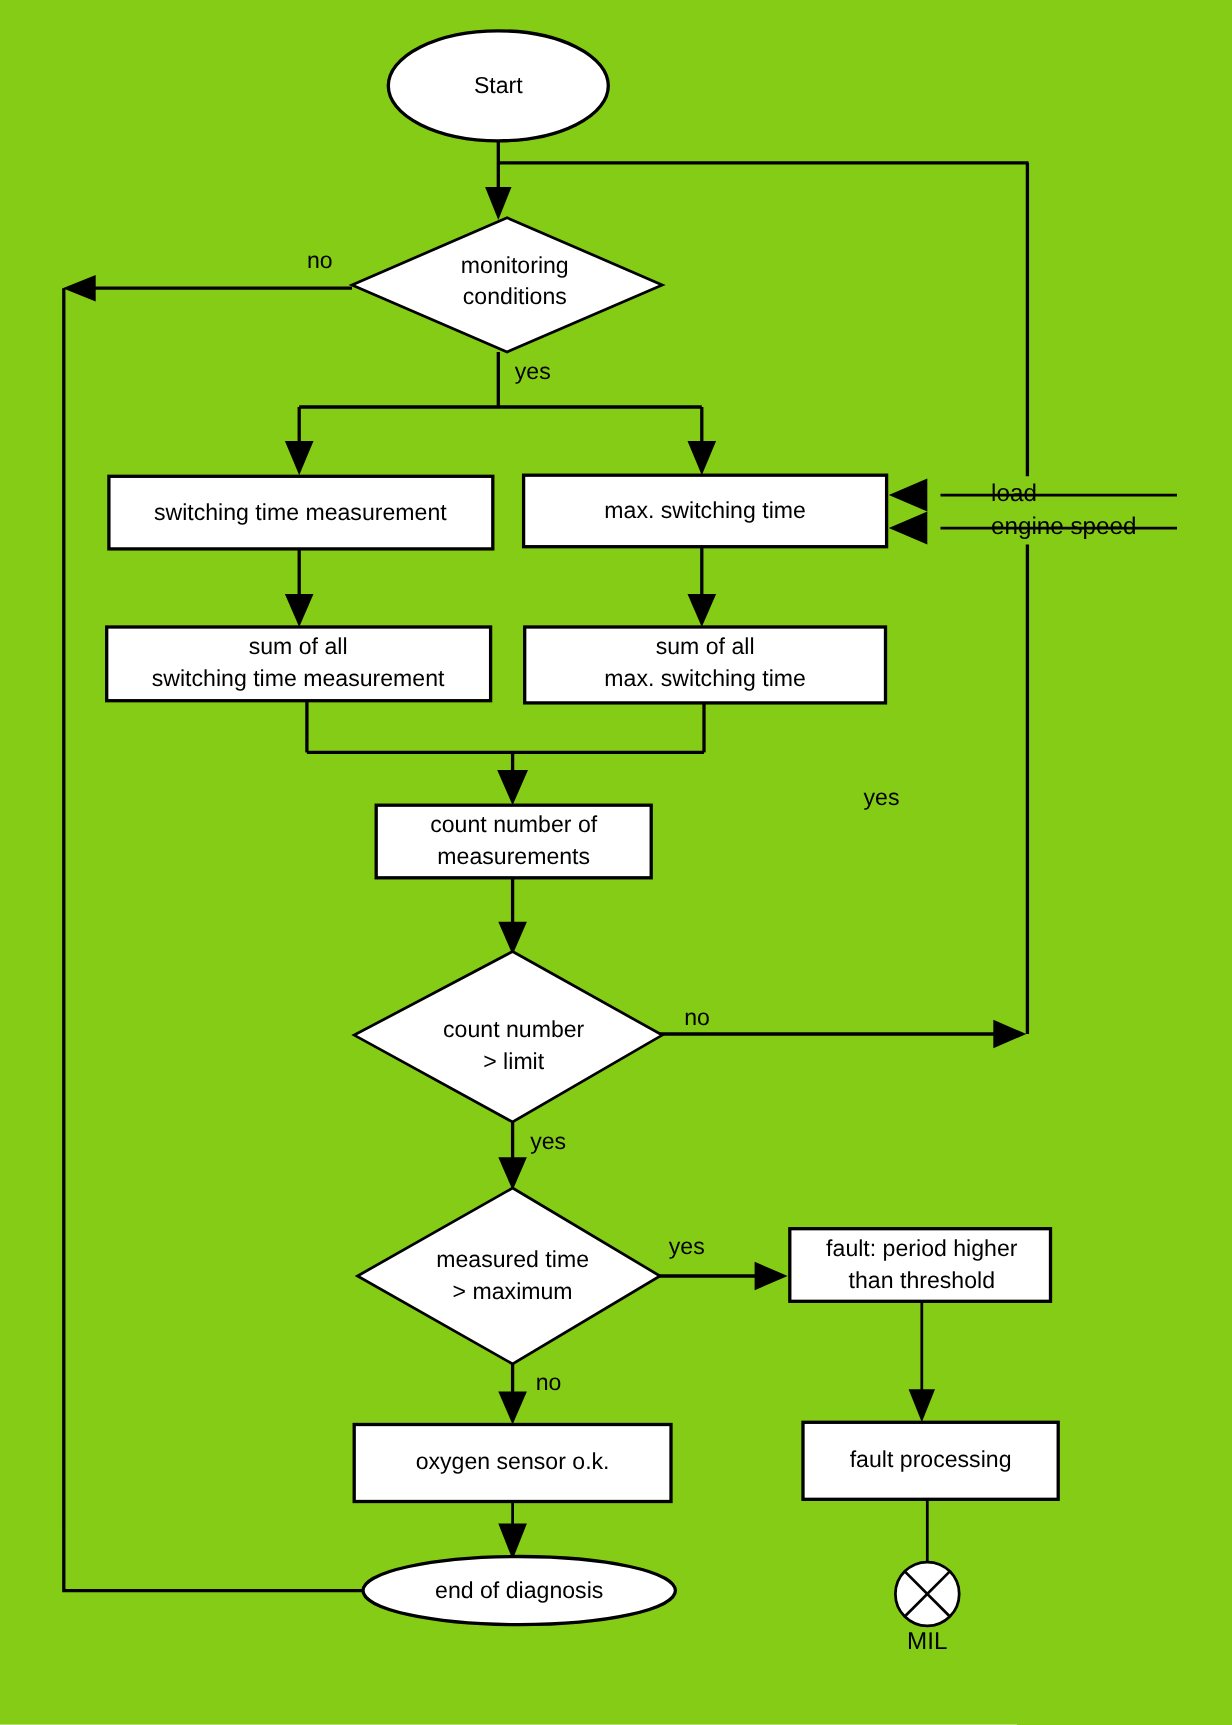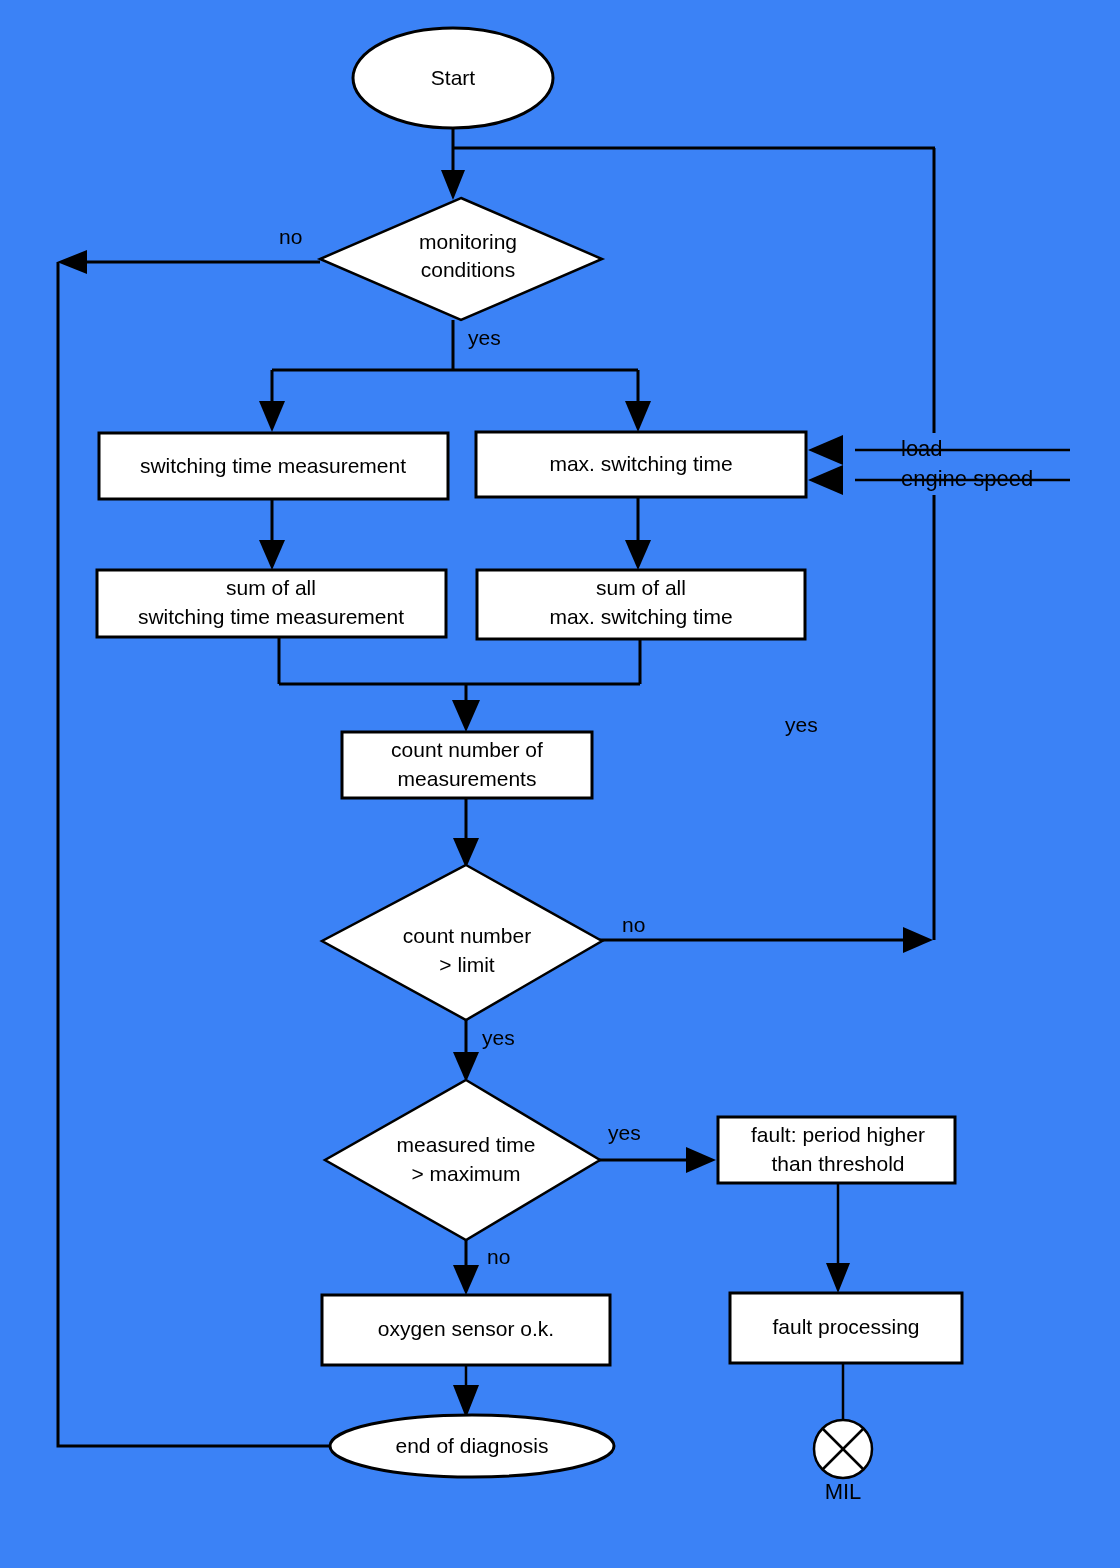--- a/index.html
+++ b/index.html
@@ -4,21 +4,21 @@
 <style>
   html, body {
     margin: 0;
     padding: 0;
     background: #ffffff;
   }
   #canvas {
     position: relative;
     width: 1120px;
     height: 1568px;
-    background: #3b82f6;
+    background: #84cc16;
     font-family: "Liberation Sans", sans-serif;
     overflow: hidden;
   }
   svg#flow {
     position: absolute;
     left: 0;
     top: 0;
     width: 1120px;
     height: 1568px;
   }

